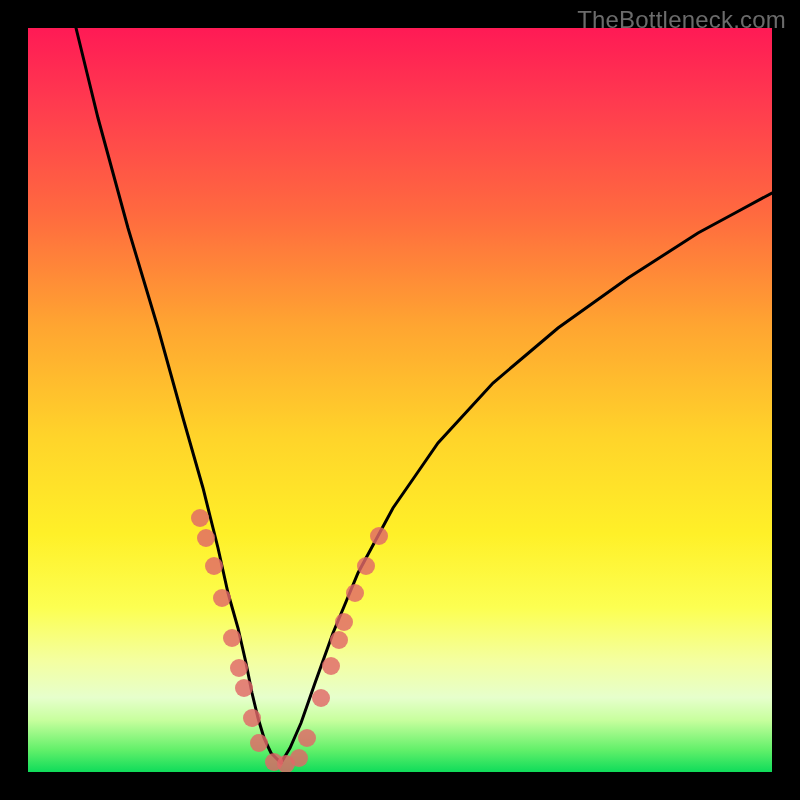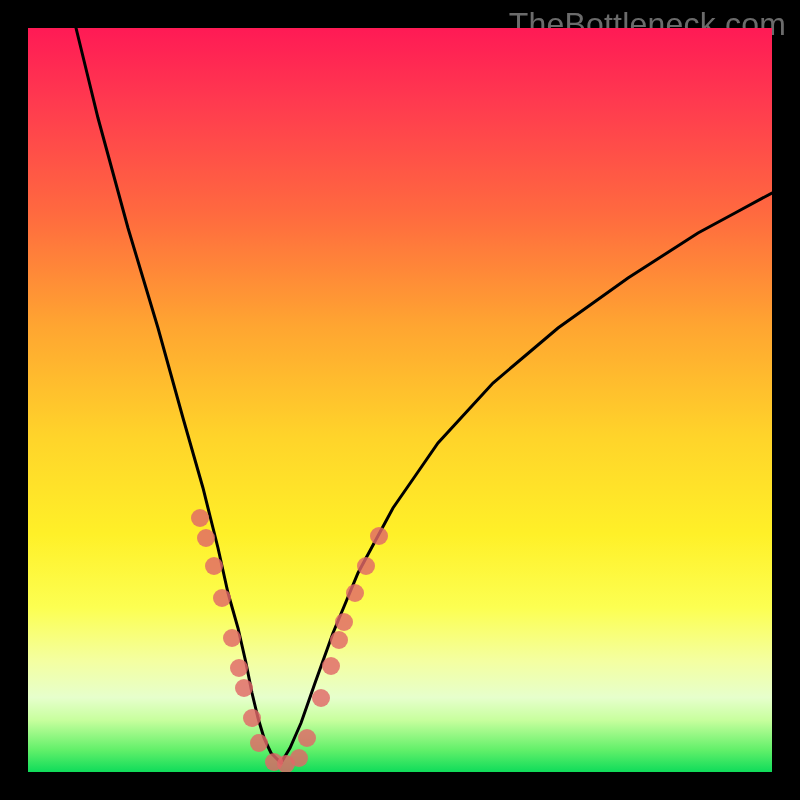--- a/index.html
+++ b/index.html
@@ -37,21 +37,21 @@
       #c8ff9e 93%,
       #63f06a 97%,
       #0fdc5a 100%
     );
   }
   .watermark {
     position: absolute;
     top: 6px;
     right: 14px;
     color: #6b6b6b;
-    font-size: 32px;
+    font-size: 24px;
     font-weight: 400;
     letter-spacing: 0.2px;
     user-select: none;
   }
   svg.curves {
     position: absolute;
     inset: 0;
     width: 100%;
     height: 100%;
   }

